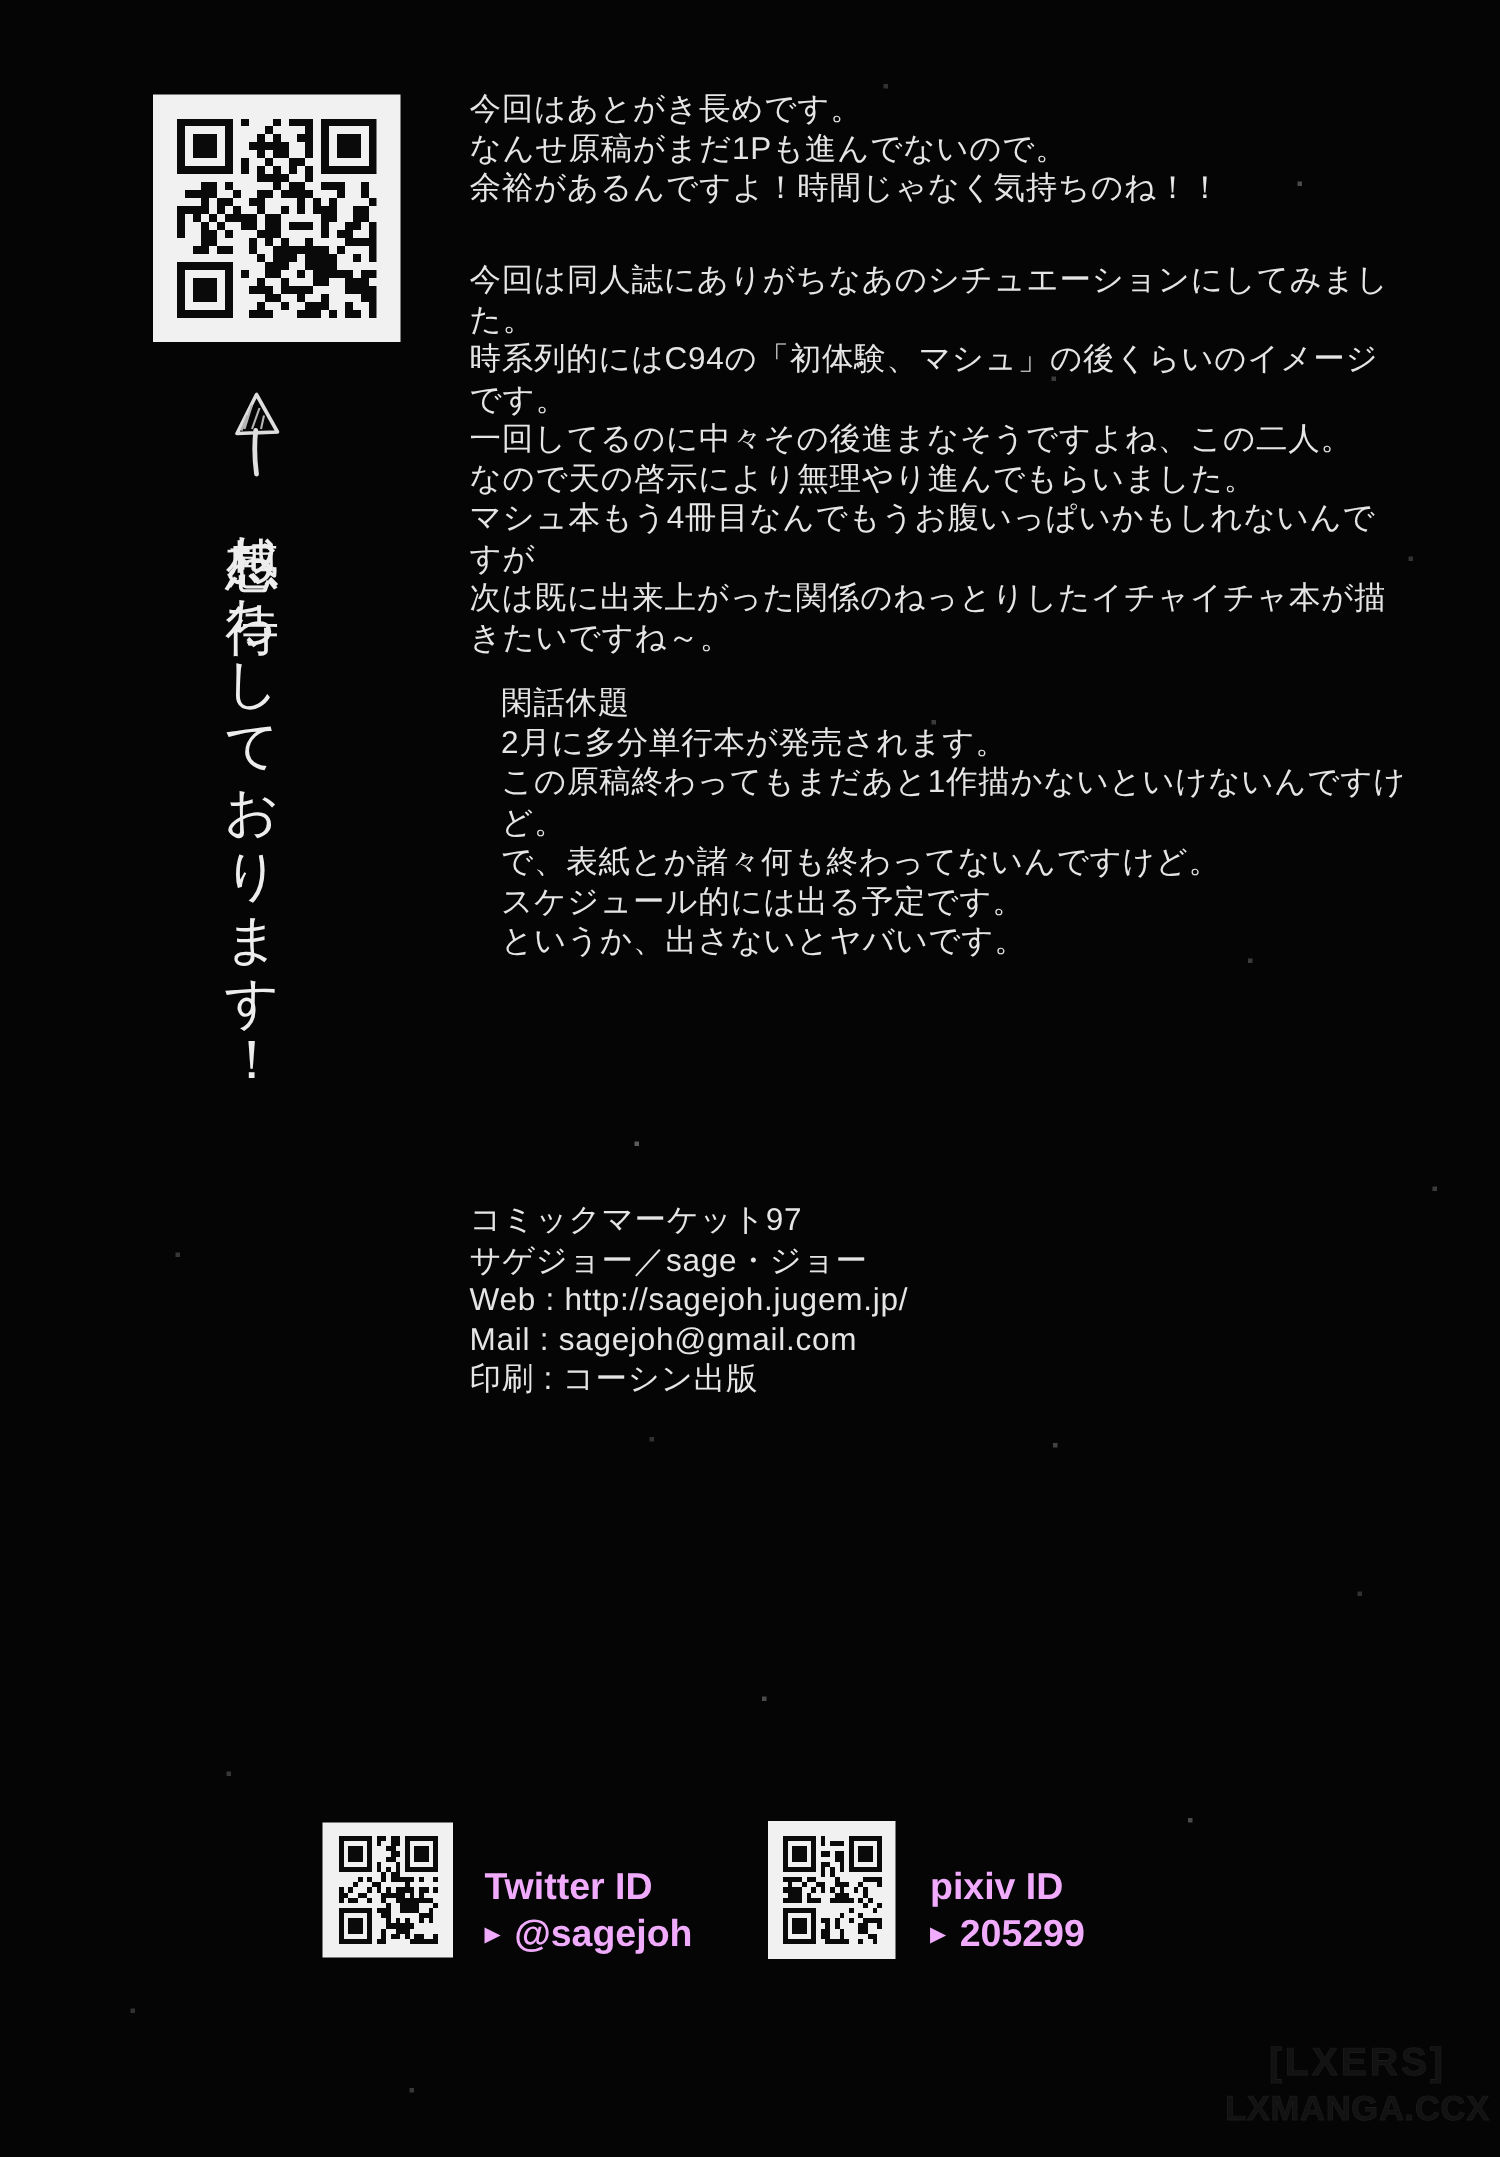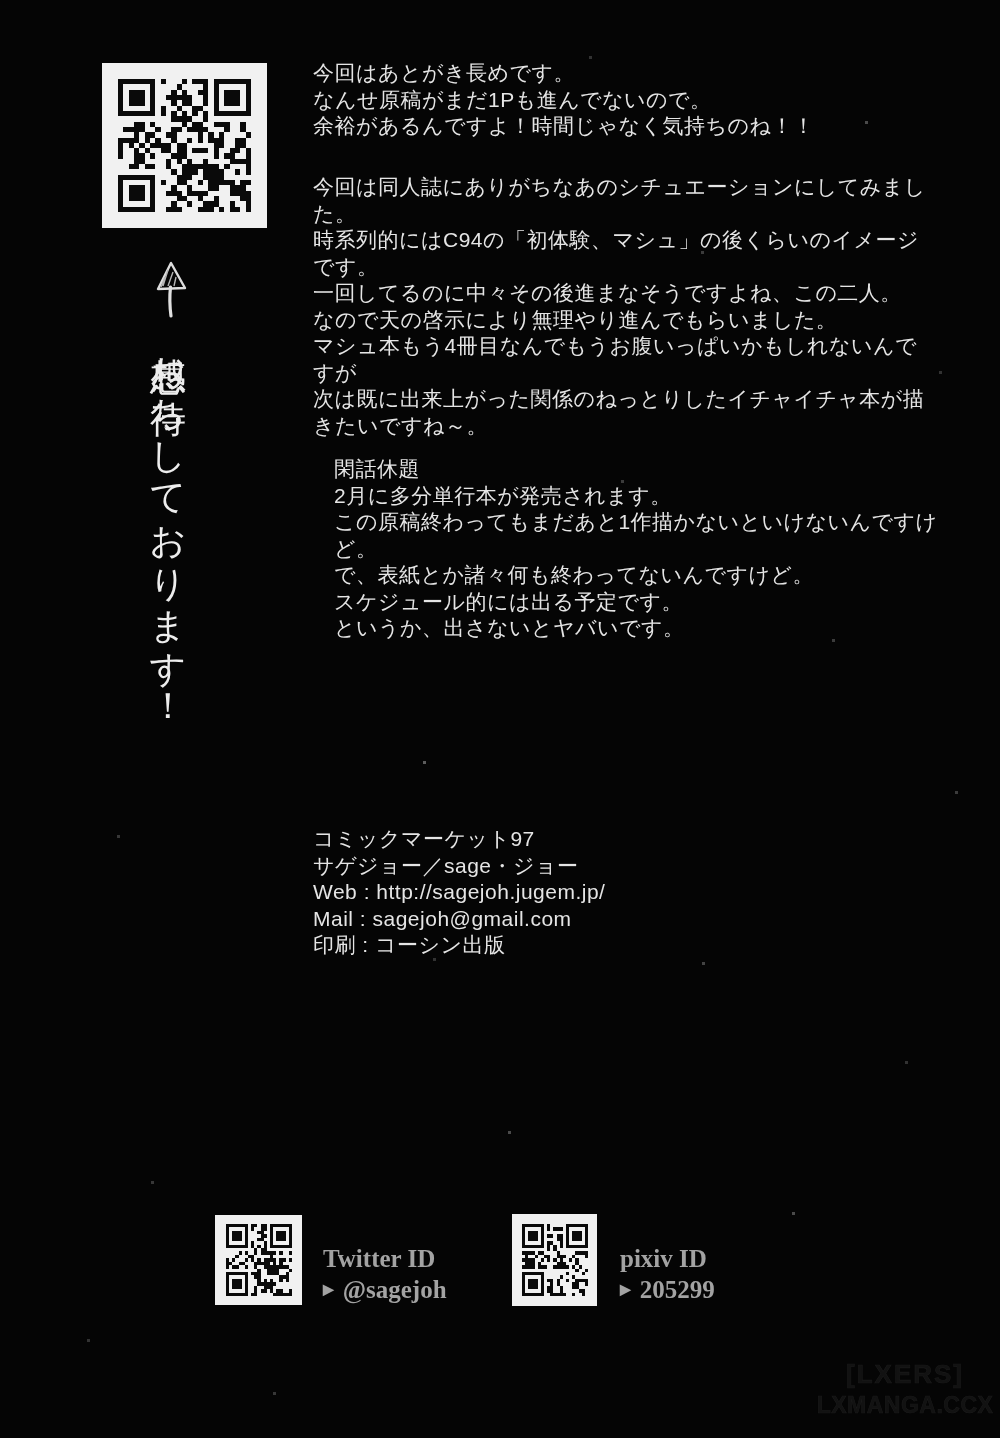--- a/index.html
+++ b/index.html
@@ -28,23 +28,23 @@
   
   .para{
     position:absolute;left:313px;width:620px;
     font-size:21px;line-height:26.5px;color:#e5e5e5;
     white-space:pre-line;letter-spacing:0.5px;
   }
   .p1{top:60px;}
   .p2{top:162px;margin-top:12px;}
   .p3{top:456px;margin-left:21px;}
   .p4{top:667px;}
-  .p5{top:801px;margin-top:25px;}
+  .p5{top:801px;}
   
-  .footer-text{position:absolute;font-size:25px;font-weight:bold;line-height:31px;color:#a3a3a3;font-family:Liberation Serif, serif;}
+  .footer-text{position:absolute;font-size:25px;font-weight:bold;line-height:31px;color:#f0abfc;}
   .tw-text{left:323px;top:1243px;}
   .px-text{left:620px;top:1243px;}
   .footer-value{display:flex;align-items:center;gap:9px;}
   .tri{font-size:14px;line-height:31px;}
   
   .watermark{
     position:absolute;left:815px;top:1358px;width:180px;text-align:center;
     font-weight:bold;color:#121212;-webkit-text-stroke:0.6px #1b1b1b;
     line-height:1.25;user-select:none;
   }

